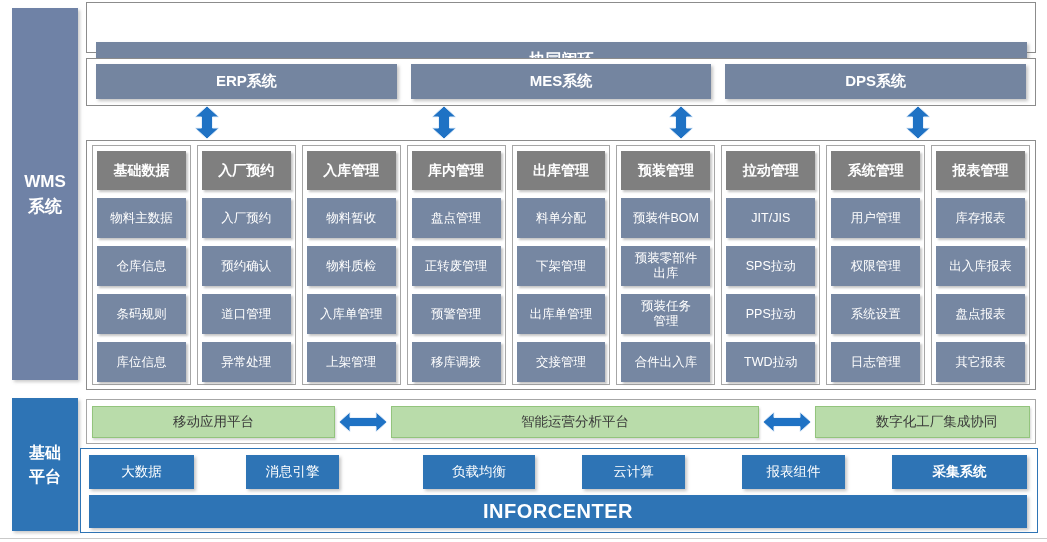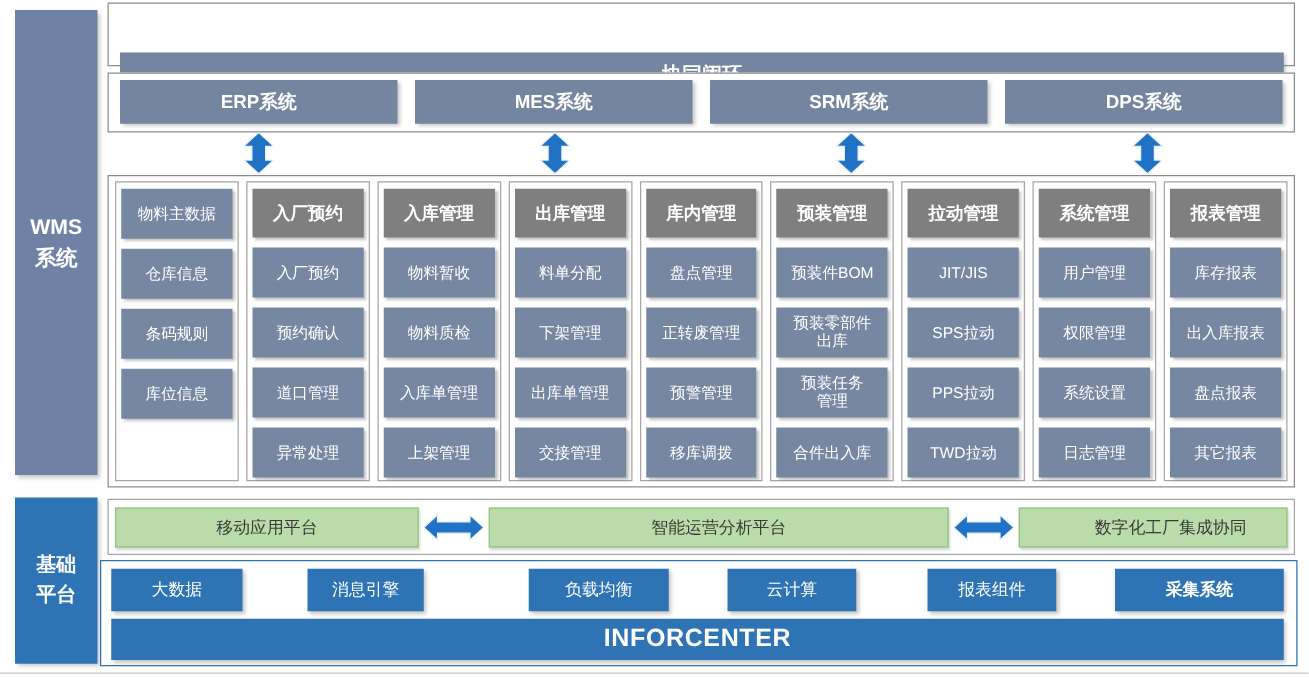--- a/index.html
+++ b/index.html
@@ -100,21 +100,20 @@
   <div class="side-base">基础
 平台</div>
 
   <div class="box-banner">
     <div class="banner-bar">协同闭环</div>
   </div>
 
   <div class="box-systems">
     <div class="sys-bar">ERP系统</div>
     <div class="sys-bar">MES系统</div>
-    <div class="sys-bar">SRM系统</div>
     <div class="sys-bar">DPS系统</div>
   </div>
 
   <span class="varrow va1">
     <svg width="24" height="33" viewBox="0 0 24 33">
         <polygon points="12,0 24,11 17.5,11 17.5,22 24,22 12,33 0,22 6.5,22 6.5,11 0,11" fill="#1f72c4" stroke="#e8f1fb" stroke-width="1"></polygon>
       </svg>
   </span>
   <span class="varrow va2">
     <svg width="24" height="33" viewBox="0 0 24 33">
@@ -128,20 +127,21 @@
   </span>
   <span class="varrow va4">
     <svg width="24" height="33" viewBox="0 0 24 33">
         <polygon points="12,0 24,11 17.5,11 17.5,22 24,22 12,33 0,22 6.5,22 6.5,11 0,11" fill="#1f72c4" stroke="#e8f1fb" stroke-width="1"></polygon>
       </svg>
   </span>
 
   <div class="box-grid">
 
     <div class="col">
+      <div class="col-header">基础数据</div>
       <div class="col-item">物料主数据</div>
       <div class="col-item">仓库信息</div>
       <div class="col-item">条码规则</div>
       <div class="col-item">库位信息</div>
     </div>
 
     <div class="col">
       <div class="col-header">入厂预约</div>
       <div class="col-item">入厂预约</div>
       <div class="col-item">预约确认</div>
@@ -151,33 +151,33 @@
 
     <div class="col">
       <div class="col-header">入库管理</div>
       <div class="col-item">物料暂收</div>
       <div class="col-item">物料质检</div>
       <div class="col-item">入库单管理</div>
       <div class="col-item">上架管理</div>
     </div>
 
     <div class="col">
+      <div class="col-header">库内管理</div>
+      <div class="col-item">盘点管理</div>
+      <div class="col-item">正转废管理</div>
+      <div class="col-item">预警管理</div>
+      <div class="col-item">移库调拨</div>
+    </div>
+
+    <div class="col">
       <div class="col-header">出库管理</div>
       <div class="col-item">料单分配</div>
       <div class="col-item">下架管理</div>
       <div class="col-item">出库单管理</div>
       <div class="col-item">交接管理</div>
-    </div>
-
-    <div class="col">
-      <div class="col-header">库内管理</div>
-      <div class="col-item">盘点管理</div>
-      <div class="col-item">正转废管理</div>
-      <div class="col-item">预警管理</div>
-      <div class="col-item">移库调拨</div>
     </div>
 
     <div class="col">
       <div class="col-header">预装管理</div>
       <div class="col-item">预装件BOM</div>
       <div class="col-item">预装零部件
 出库</div>
       <div class="col-item">预装任务
 管理</div>
       <div class="col-item">合件出入库</div>

